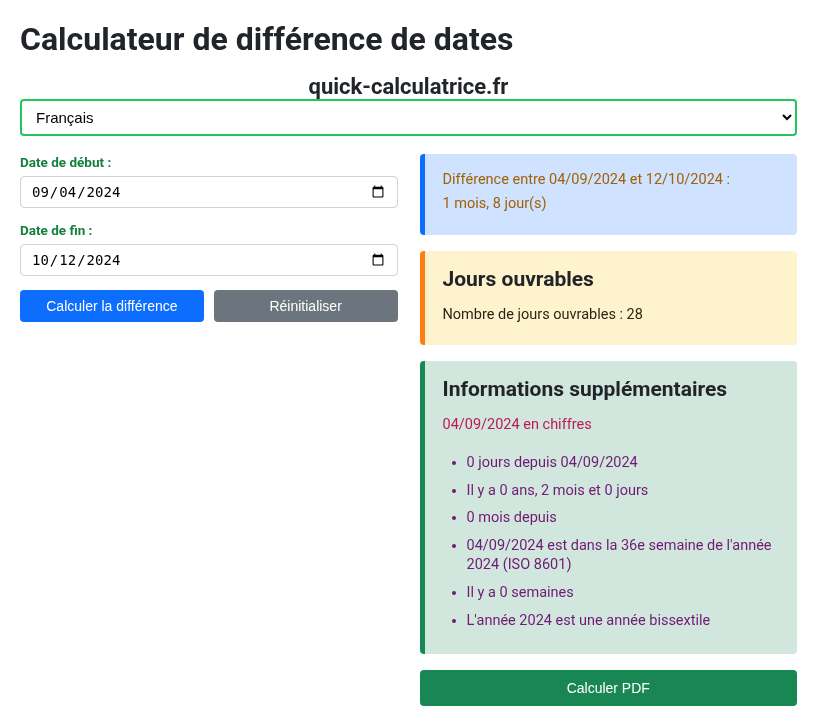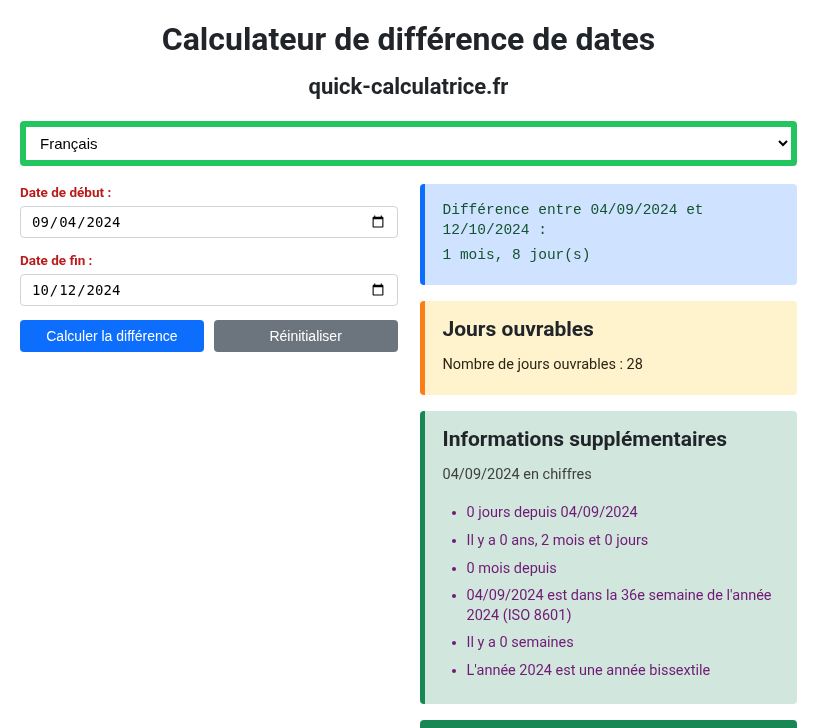--- a/index.html
+++ b/index.html
@@ -9,37 +9,35 @@
       padding: 20px;
       color: #212529;
     }
     .container {
       max-width: 800px;
       margin: 0 auto;
       background: #fff;
       border-radius: 8px;
     }
     h1 {
-      text-align: center;
       font-size: 32px;
       font-weight: 700;
       color: #212529;
       margin-bottom: 16px;
     }
     h2.subtitle {
       text-align: center;
       font-size: 22px;
       font-weight: 700;
       color: #212529;
-      margin-bottom: 22px;
     }
     .lang-select {
       width: 100%;
       padding: 7px 10px;
-      border: 6px solid #22c55e;
+      border: 2px solid #22c55e;
       border-radius: 4px;
       font-size: 15px;
       background: #fff;
       margin-bottom: 18px;
       cursor: pointer;
     }
     .content {
       display: flex;
       gap: 22px;
     }
@@ -51,21 +49,21 @@
       flex: 1;
       min-width: 0;
       display: flex;
       flex-direction: column;
       gap: 16px;
     }
     .field-group { margin-bottom: 14px; }
     .field-label {
       font-size: 13.5px;
       font-weight: 700;
-      color: #b91c1c;
+      color: #15803d;
       display: block;
       margin-bottom: 6px;
     }
     .date-input, .select-input {
       width: 100%;
       padding: 6px 10px;
       border: 1px solid #ced4da;
       border-radius: 4px;
       font-size: 14px;
       font-family: monospace;
@@ -93,41 +91,40 @@
     }
     .alert {
       border-radius: 4px;
       padding: 16px 18px;
       border-left: 5px solid;
       font-size: 14.5px;
     }
     .alert-info {
       background: #cfe2ff;
       border-left-color: #0d6efd;
-      color: #14532d;
-      font-family: Liberation Mono, monospace;
+      color: #a16207;
     }
     .alert-warning {
       background: #fff3cd;
       border-left-color: #fd7e14;
       color: #2a2515;
     }
     .alert-success {
       background: #d1e7dd;
       border-left-color: #198754;
       color: #0f3a24;
     }
     .alert h3 {
       font-size: 21px;
       font-weight: 700;
       margin-bottom: 14px;
       color: #212529;
     }
     .alert p { margin-bottom: 4px; line-height: 1.4; }
-    .alert-success .intro { margin-bottom: 18px; color: #404040; }
+    .alert-success .intro { margin-bottom: 18px; color: #be185d; }
     .alert ul {
       list-style: disc;
       padding-left: 24px;
     }
     .alert li { margin-bottom: 8px; line-height: 1.35; color:#701a75; }
   </style>
 </head>
 <body>
 
 <div class="container">

